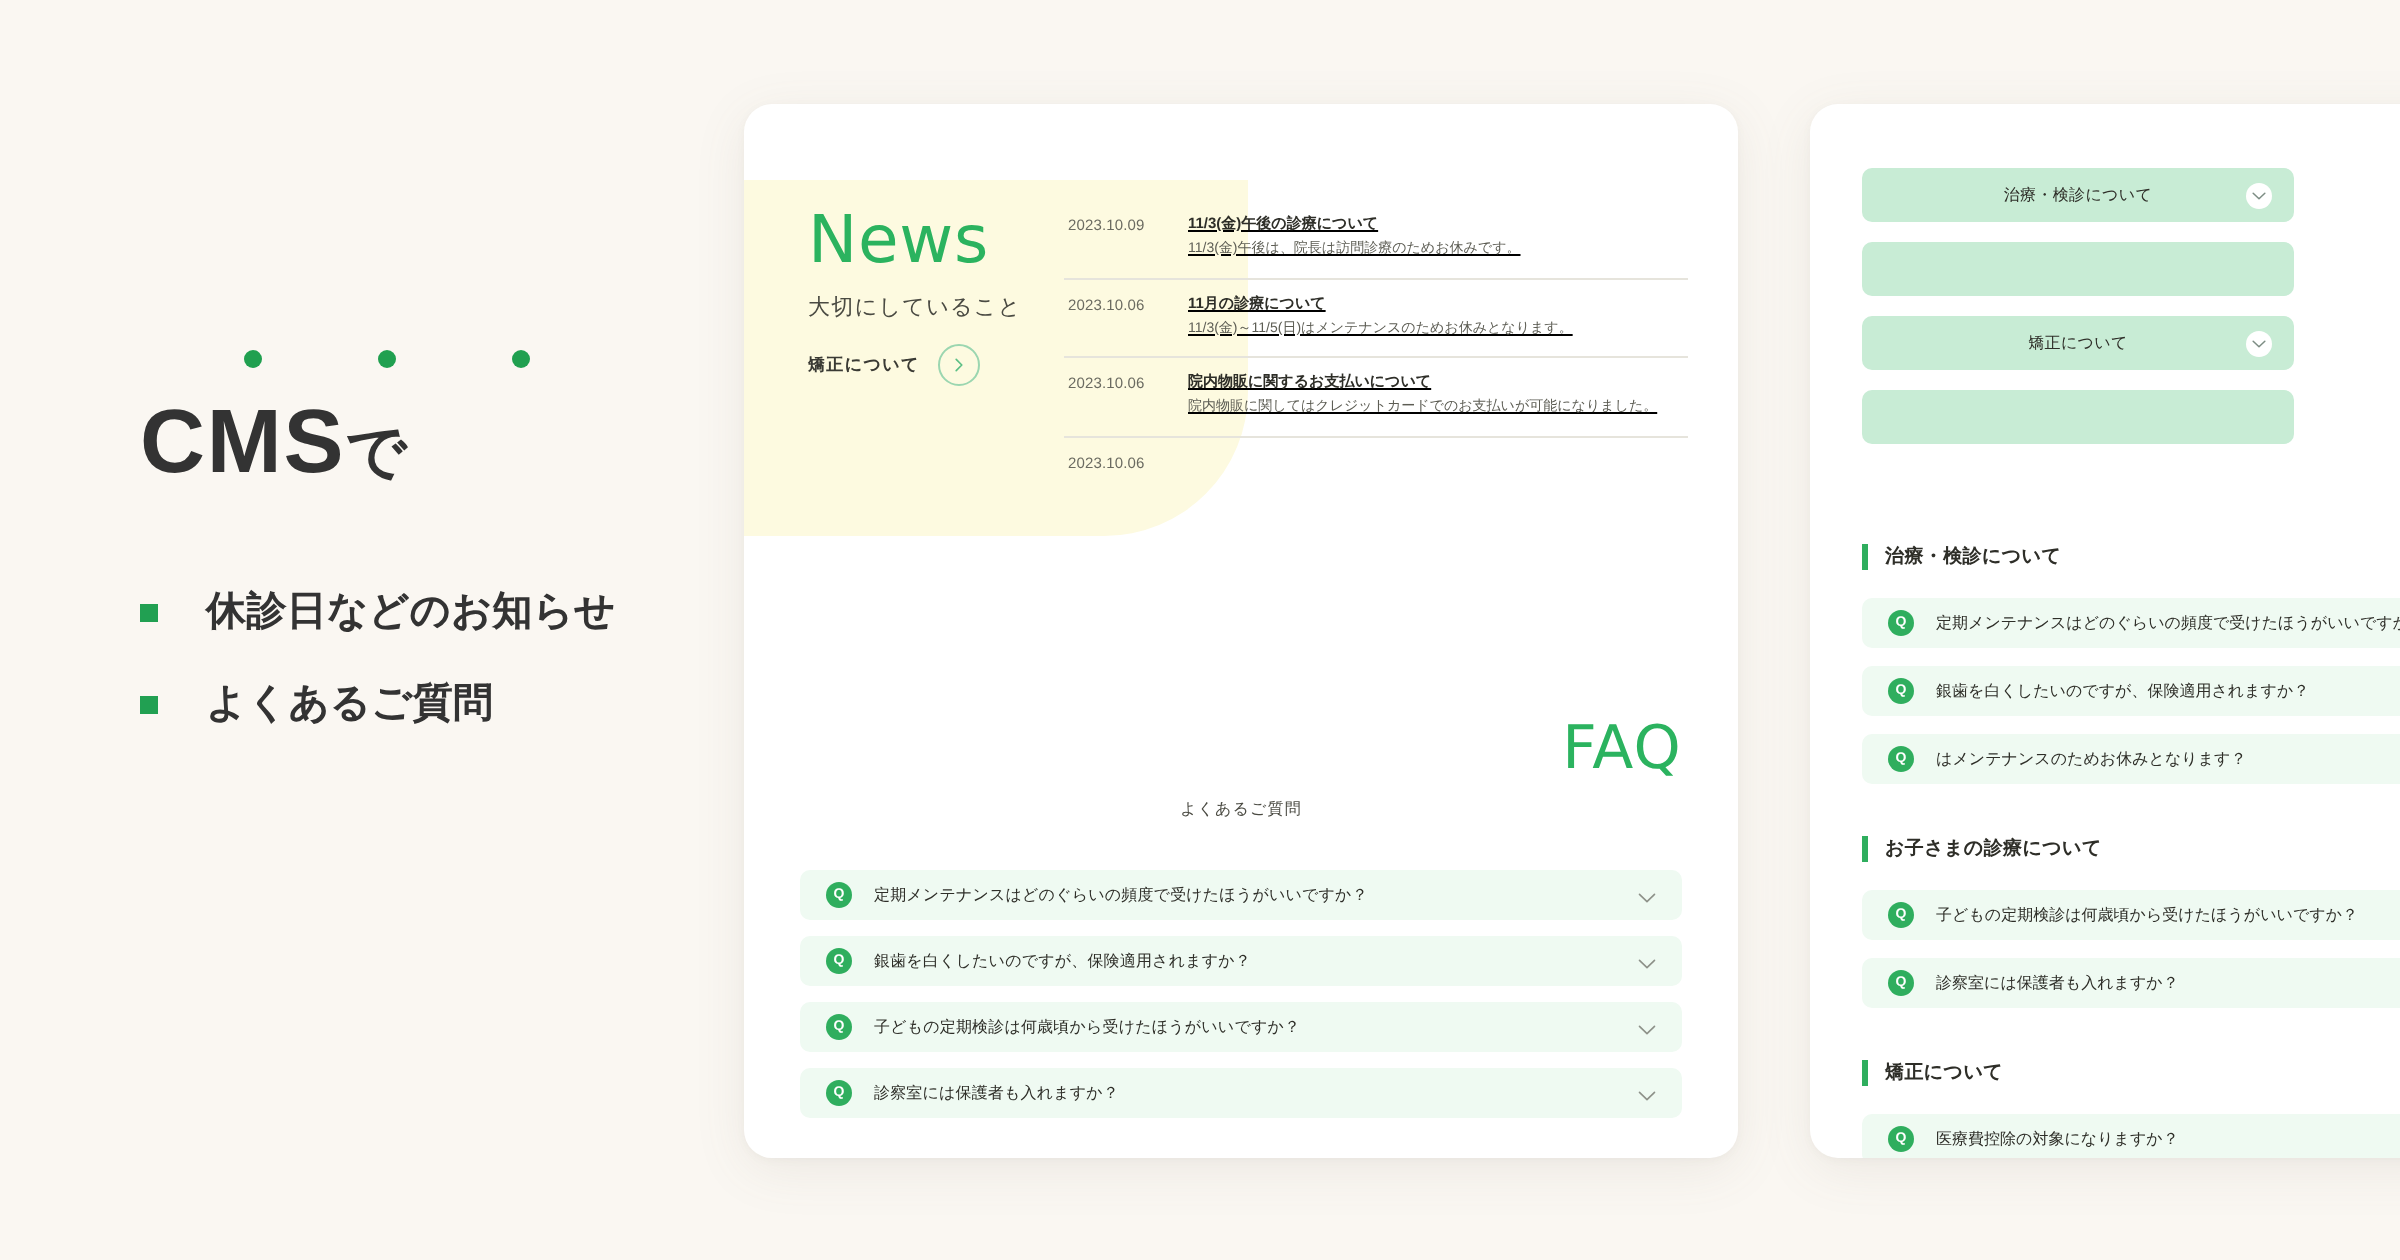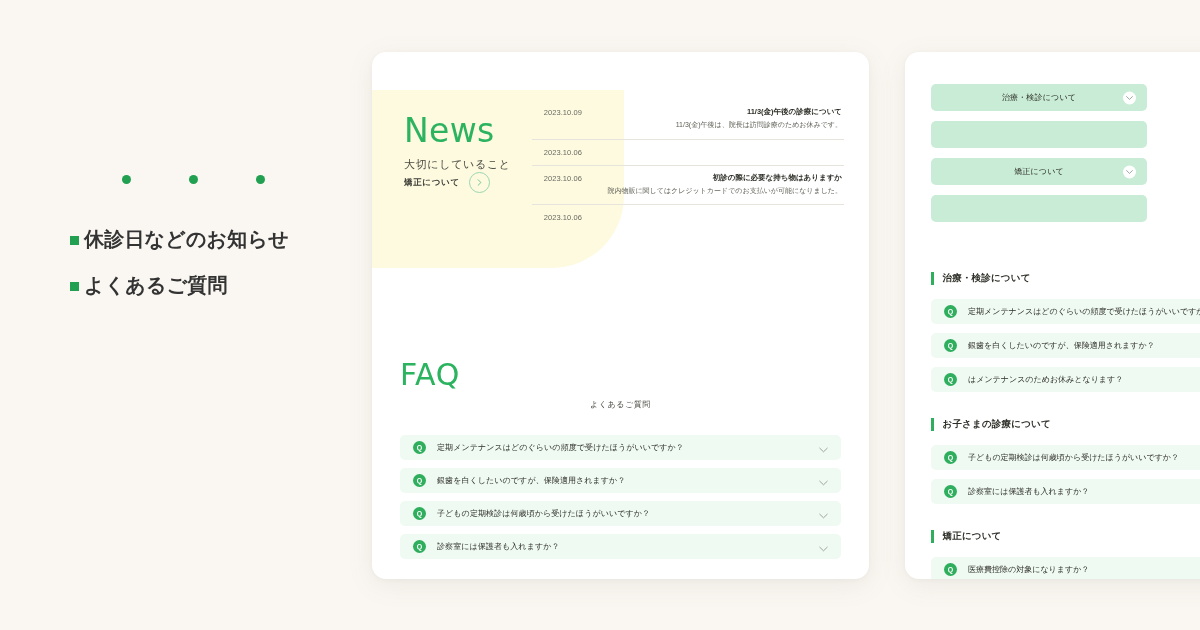--- a/index.html
+++ b/index.html
@@ -21,40 +21,40 @@
 
   .headline-1, .headline-2 {
     color:#333333; font-weight:bold; letter-spacing:0.02em;
     line-height:1.28; white-space:nowrap;
   }
   .headline-1 { font-size:45px; }
   .headline-1 .suffix { font-size:30px; }
   .headline-2 { font-size:45px; margin-top:8px; }
 
   .bullets { margin-top:42px; }
-  .bullet-row { display:flex; align-items:center; gap:5px; margin-bottom:19px; }
+  .bullet-row { display:flex; align-items:center; gap:24px; margin-bottom:19px; }
   .bullet-sq { width:9px; height:9px; background:#21a052; flex:none; margin-top:2px; }
   .bullet-text { font-size:20px; font-weight:bold; color:#333333; letter-spacing:0.01em; }
 
   
   .card {
     position:absolute; background:#ffffff; border-radius:14px;
     box-shadow:0 6px 26px rgba(120,110,95,0.10), 0 1px 4px rgba(120,110,95,0.05);
     overflow:hidden;
   }
   .card-center { left:372px; top:52px; width:497px; height:527px; }
   .card-right  { left:905px; top:52px; width:330px; height:527px; }
 
   
   .news-block { position:relative; height:216px; }
   .news-yellow {
     position:absolute; left:0; top:38px; width:252px; height:178px;
     background:#fdfae0; border-bottom-right-radius:72px;
   }
-  .news-left { position:absolute; left:32px; top:62px; width:210px; }
+  .news-left { position:absolute; left:32px; top:51px; width:210px; }
   .news-title {
     font-size:33px; color:#2bb35f; font-weight:normal; letter-spacing:0.01em;
     line-height:1; font-family:"DejaVu Sans","Liberation Sans",sans-serif;
   }
   .news-sub { margin-top:10px; font-size:11px; color:#4a4a42; letter-spacing:0.06em; }
   .see-all {
     position:absolute; left:32px; top:120px;
     display:flex; align-items:center; gap:9px;
   }
   .see-all-label { font-size:8.5px; font-weight:bold; color:#3a3a34; letter-spacing:0.08em; }
@@ -62,32 +62,31 @@
     width:21px; height:21px; border-radius:50%;
     border:1px solid #9bd6b0; display:flex; align-items:center; justify-content:center;
     flex:none;
   }
   .circle-arrow svg { display:block; }
 
   .news-list { position:absolute; left:160px; top:48px; width:312px; }
   .news-item {
     display:flex; gap:12px; padding:7px 2px 8px 2px;
     border-bottom:1px solid #e6e4dc;
-    text-align:right;
   }
   .news-item:last-child { border-bottom:none; }
   .news-date { font-size:7.5px; color:#6a6a60; flex:none; width:48px; padding-top:1px; letter-spacing:0.01em; }
-  .news-body { flex:1; min-width:0; }
+  .news-body { flex:1; min-width:0;text-decoration:underline; }
   .news-head { font-size:7.5px; font-weight:bold; color:#2e2e28; line-height:1.45; }
   .news-desc { font-size:7px; color:#5d5d54; line-height:1.55; margin-top:2px; }
 
   
   .faq-block { padding:92px 28px 0 28px; }
   .faq-title {
-    text-align:left; font-size:30px; color:#2bb35f; letter-spacing:0.02em;
+    text-align:right; font-size:30px; color:#2bb35f; letter-spacing:0.02em;
     line-height:1; font-family:"DejaVu Sans","Liberation Sans",sans-serif;
   }
   .faq-subtitle { text-align:center; font-size:8px; color:#4a4a42; margin-top:9px; letter-spacing:0.07em; }
 
   .faq-list { margin-top:25px; }
   .faq-row {
     display:flex; align-items:center; gap:11px;
     background:#effaf2; border-radius:5px;
     padding:0 13px; height:25px; margin-bottom:8px;
   }
@@ -131,20 +130,23 @@
 <div class="stage">
 
   <div class="left-panel">
 
     <div class="dots">
       <span class="dot"></span>
       <span class="dot"></span>
       <span class="dot"></span>
     </div>
 
+    <div class="headline-1">
+      <span>CMS</span><span class="suffix">で</span>
+    </div>
 
 
     <div class="bullets">
       <div class="bullet-row">
         <span class="bullet-sq"></span>
         <span class="bullet-text">休診日などのお知らせ</span>
       </div>
       <div class="bullet-row">
         <span class="bullet-sq"></span>
         <span class="bullet-text">よくあるご質問</span>
@@ -174,25 +176,29 @@
       <div class="news-list">
         <div class="news-item">
           <div class="news-date">2023.10.09</div>
           <div class="news-body">
             <div class="news-head">11/3(金)午後の診療について</div>
             <div class="news-desc">11/3(金)午後は、院長は訪問診療のためお休みです。</div>
           </div>
         </div>
         <div class="news-item">
           <div class="news-date">2023.10.06</div>
+          <div class="news-body">
+            <div class="news-head">11月の診療について</div>
+            <div class="news-desc">11/3(金)～11/5(日)はメンテナンスのためお休みとなります。</div>
+          </div>
         </div>
         <div class="news-item">
           <div class="news-date">2023.10.06</div>
           <div class="news-body">
-            <div class="news-head">初診の際に必要な持ち物はありますか</div>
+            <div class="news-head">院内物販に関するお支払いについて</div>
             <div class="news-desc">院内物販に関してはクレジットカードでのお支払いが可能になりました。</div>
           </div>
         </div>
         <div class="news-item">
           <div class="news-date">2023.10.06</div>
         </div>
       </div>
     </div>
 
     <div class="faq-block">

